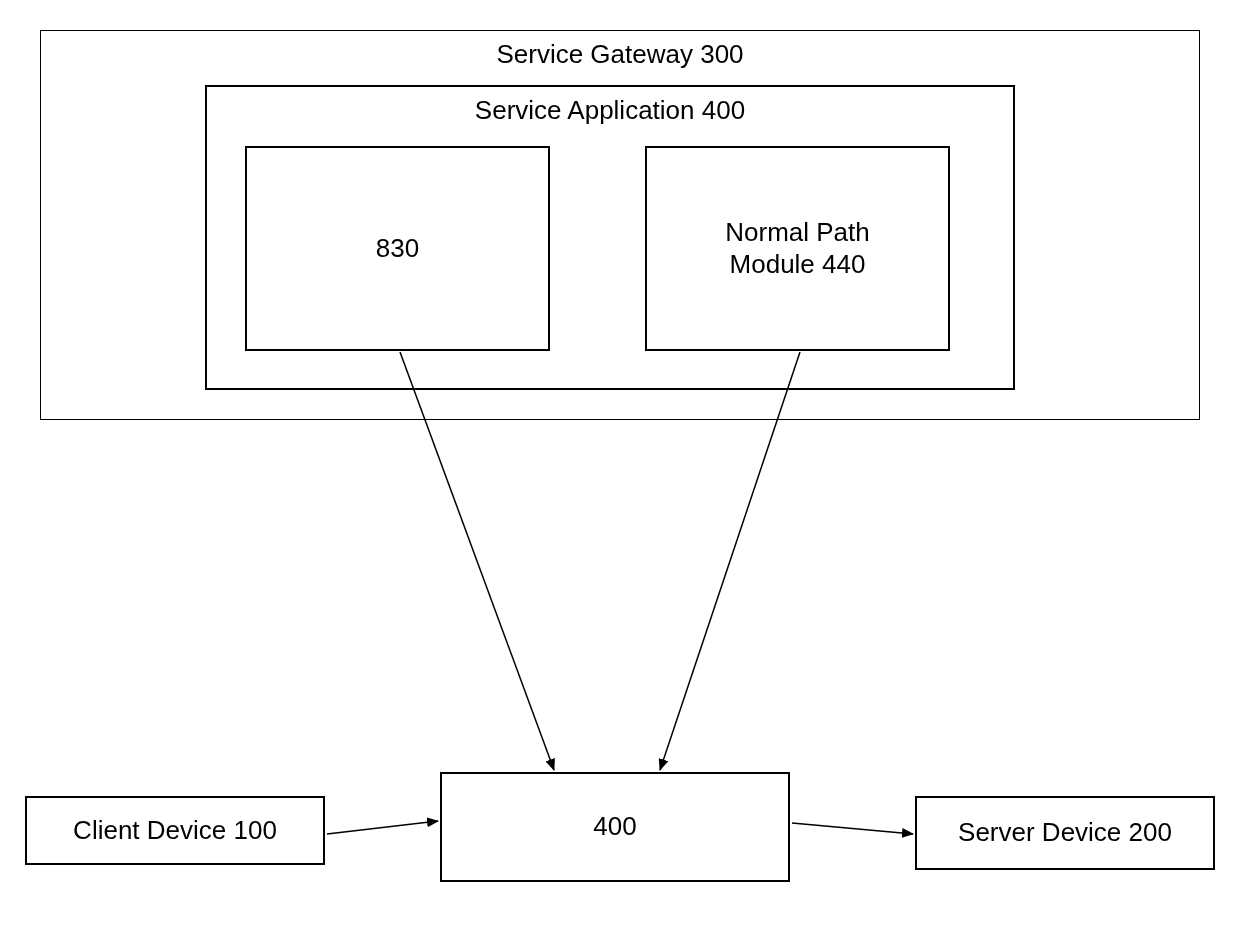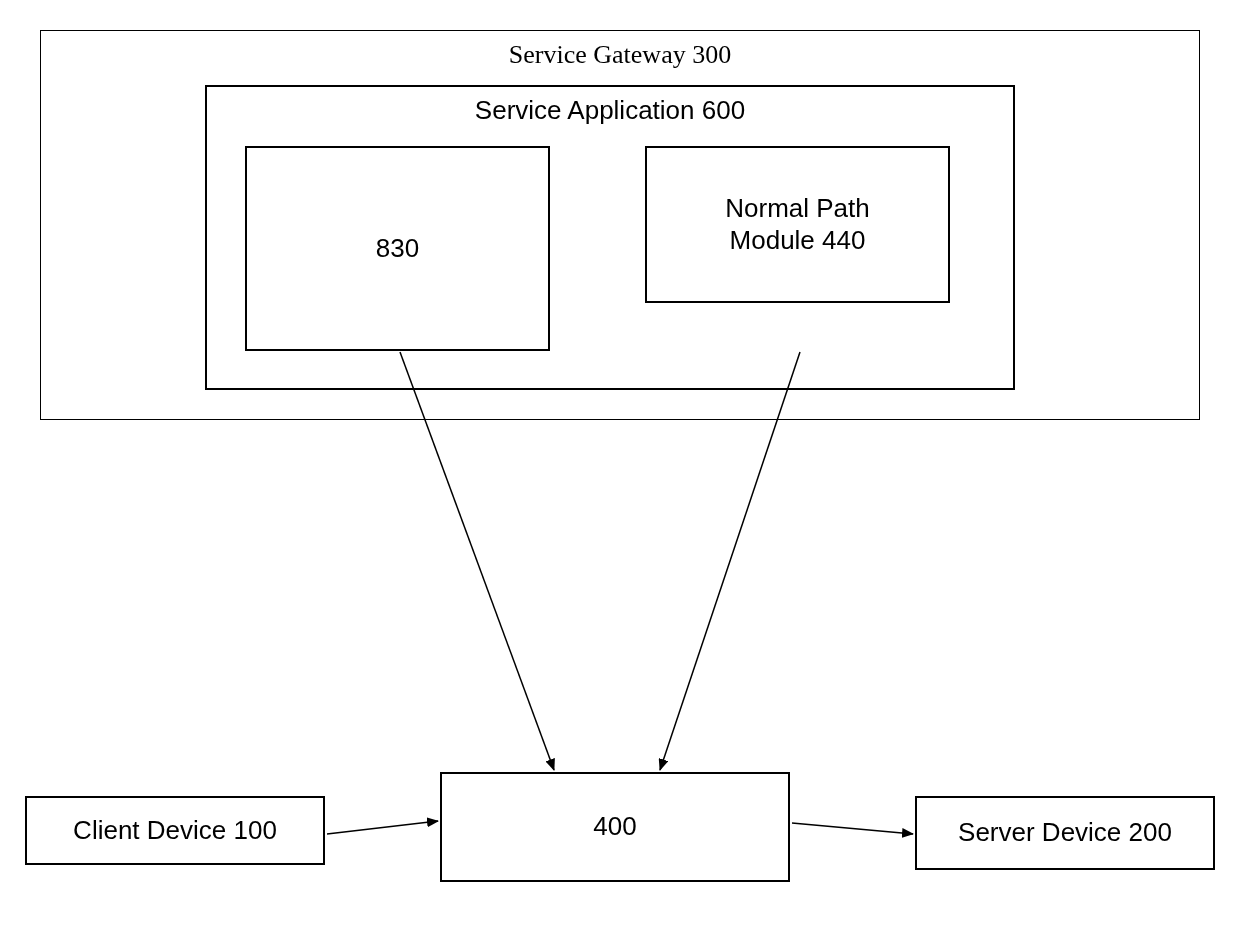--- a/index.html
+++ b/index.html
@@ -38,32 +38,32 @@
     position: absolute;
     left: 0;
     top: 0;
     pointer-events: none;
   }
 </style>
 </head>
 <body>
 
 <div class="box thin" style="left:40px; top:30px; width:1160px; height:390px; justify-content:flex-start;">
-  <div class="title" style="top:8px;font-family:Liberation Serif, serif;">Service Gateway 300</div>
+  <div class="title" style="top:8px;">Service Gateway 300</div>
 </div>
 
 <div class="box" style="left:205px; top:85px; width:810px; height:305px; justify-content:flex-start;">
-  <div class="title" style="top:8px;">Service Application 600</div>
+  <div class="title" style="top:8px;">Service Application 400</div>
 </div>
 
 <div class="box" style="left:245px; top:146px; width:305px; height:205px;">
   <span>830</span>
 </div>
 
-<div class="box" style="left:645px; top:146px; width:305px; height:157px;">
+<div class="box" style="left:645px; top:146px; width:305px; height:205px;">
   <span>Normal Path</span>
   <span>Module 440</span>
 </div>
 
 <div class="box" style="left:440px; top:772px; width:350px; height:110px;">
   <span>400</span>
 </div>
 
 <div class="box" style="left:25px; top:796px; width:300px; height:69px;">
   <span>Client Device 100</span>

